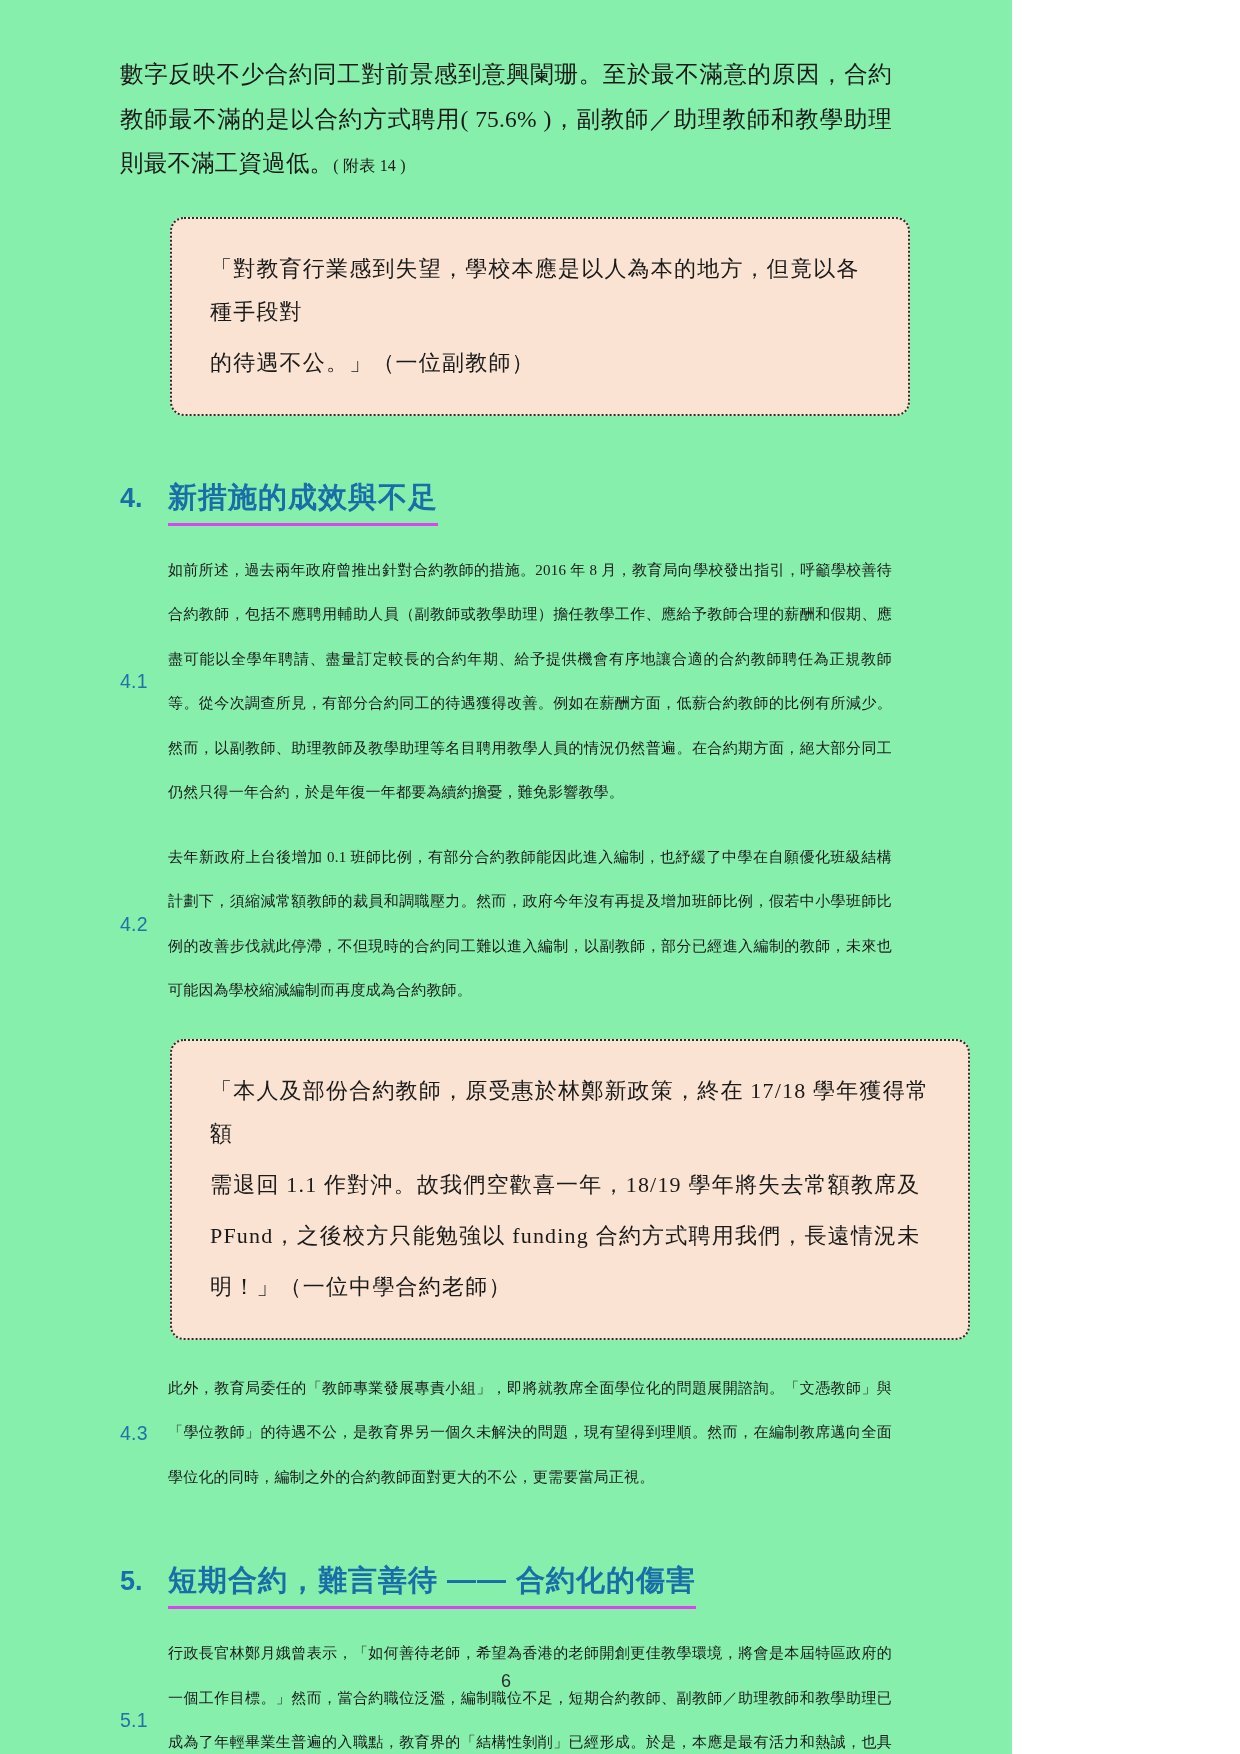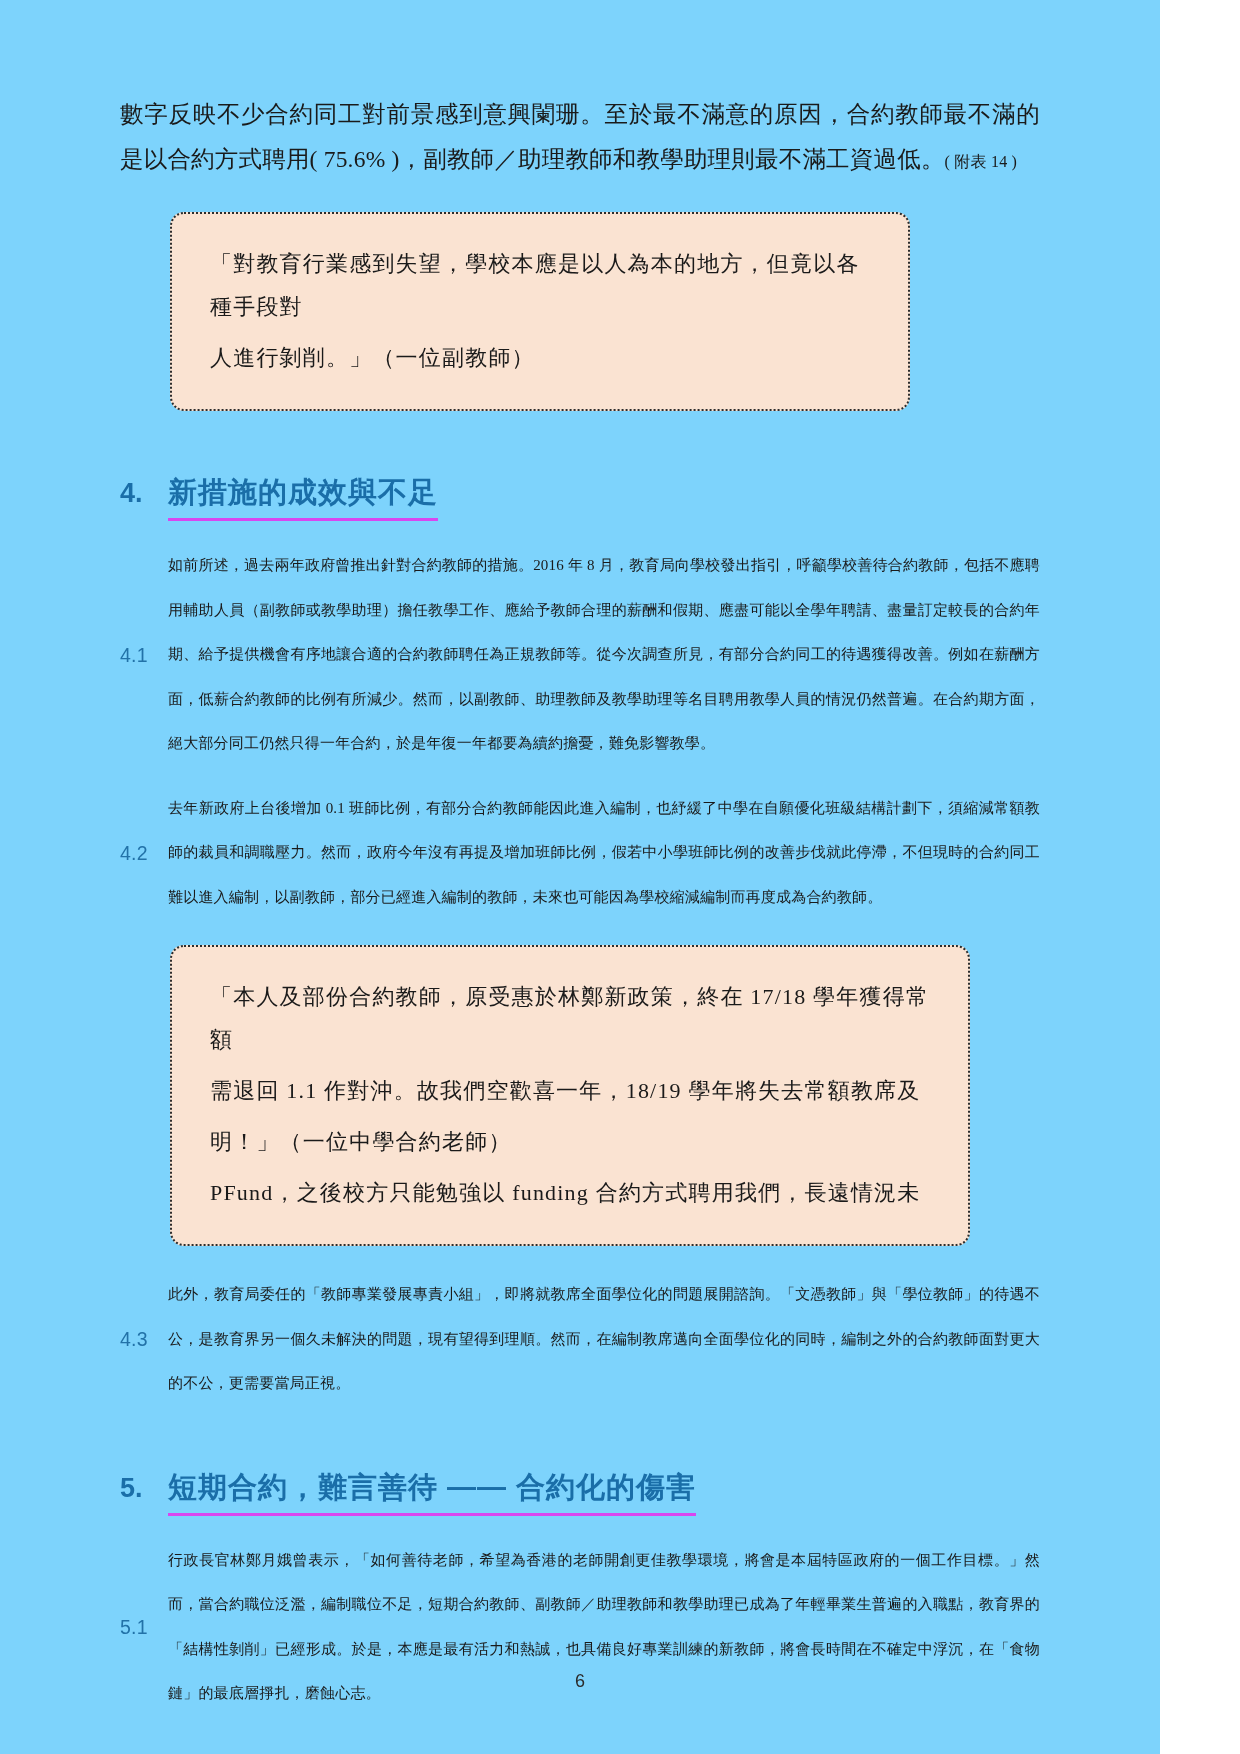--- a/index.html
+++ b/index.html
@@ -6,25 +6,25 @@
     margin: 0;
     padding: 0;
     background: #ffffff;
   }
   body {
     font-family: "Liberation Serif", "DejaVu Serif", serif;
     color: #1a1a1a;
   }
   .page {
     position: relative;
-    width: 1160px;
+    width: 1012px;
     height: 1754px;
-    background: #7dd3fc;
+    background: #86efac;
     box-sizing: border-box;
-    padding: 92px 120px 0 120px;
+    padding: 52px 120px 0 120px;
     overflow: hidden;
   }
 
   
   .para {
     display: flex;
     align-items: center;
     margin: 0 0 4px 0;
   }
   .para-num {
@@ -120,21 +120,21 @@
 </style>
 </head>
 <body>
 
 <div class="page">
 
   <p class="lead"><span>數字反映不少合約同工對前景感到意興闌珊。至於最不滿意的原因，合約教師最不滿的是以合約方式聘用( 75.6% )，副教師／助理教師和教學助理則最不滿工資過低。</span><span class="small-note">( 附表 14 )</span></p>
 
   <div class="quote-box quote-1">
     <p>「對教育行業感到失望，學校本應是以人為本的地方，但竟以各種手段對</p>
-    <p>人進行剝削。」（一位副教師）</p>
+    <p>的待遇不公。」（一位副教師）</p>
   </div>
 
   <div class="section-head">
     <span class="section-num">4.</span>
     <span class="section-title">新措施的成效與不足</span>
   </div>
 
   <div class="para">
     <span class="para-num">4.1</span>
     <span class="para-body">如前所述，過去兩年政府曾推出針對合約教師的措施。2016 年 8 月，教育局向學校發出指引，呼籲學校善待合約教師，包括不應聘用輔助人員（副教師或教學助理）擔任教學工作、應給予教師合理的薪酬和假期、應盡可能以全學年聘請、盡量訂定較長的合約年期、給予提供機會有序地讓合適的合約教師聘任為正規教師等。從今次調查所見，有部分合約同工的待遇獲得改善。例如在薪酬方面，低薪合約教師的比例有所減少。然而，以副教師、助理教師及教學助理等名目聘用教學人員的情況仍然普遍。在合約期方面，絕大部分同工仍然只得一年合約，於是年復一年都要為續約擔憂，難免影響教學。</span>
@@ -143,22 +143,22 @@
   <div class="gap-sm"></div>
 
   <div class="para">
     <span class="para-num">4.2</span>
     <span class="para-body">去年新政府上台後增加 0.1 班師比例，有部分合約教師能因此進入編制，也紓緩了中學在自願優化班級結構計劃下，須縮減常額教師的裁員和調職壓力。然而，政府今年沒有再提及增加班師比例，假若中小學班師比例的改善步伐就此停滯，不但現時的合約同工難以進入編制，以副教師，部分已經進入編制的教師，未來也可能因為學校縮減編制而再度成為合約教師。</span>
   </div>
 
   <div class="quote-box quote-2">
     <p>「本人及部份合約教師，原受惠於林鄭新政策，終在 17/18 學年獲得常額</p>
     <p>需退回 1.1 作對沖。故我們空歡喜一年，18/19 學年將失去常額教席及</p>
+    <p>PFund，之後校方只能勉強以 funding 合約方式聘用我們，長遠情況未</p>
     <p>明！」（一位中學合約老師）</p>
-    <p>PFund，之後校方只能勉強以 funding 合約方式聘用我們，長遠情況未</p>
   </div>
 
   <div class="gap-md"></div>
 
   <div class="para">
     <span class="para-num">4.3</span>
     <span class="para-body">此外，教育局委任的「教師專業發展專責小組」，即將就教席全面學位化的問題展開諮詢。「文憑教師」與「學位教師」的待遇不公，是教育界另一個久未解決的問題，現有望得到理順。然而，在編制教席邁向全面學位化的同時，編制之外的合約教師面對更大的不公，更需要當局正視。</span>
   </div>
 
   <div class="section-head">

